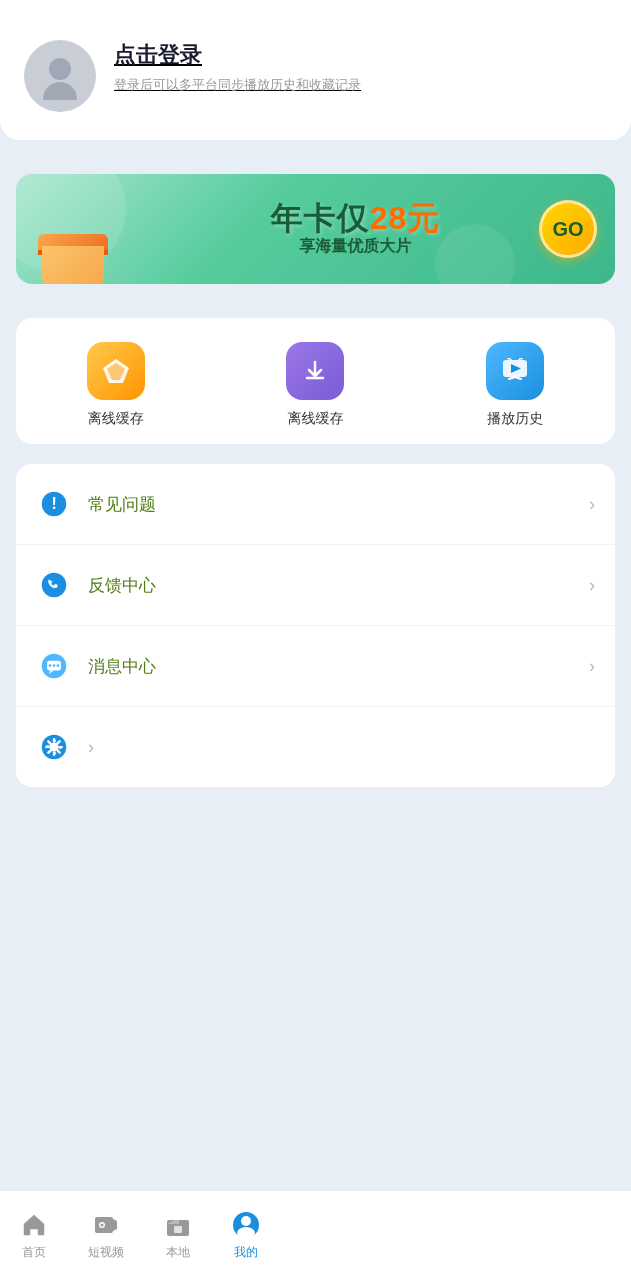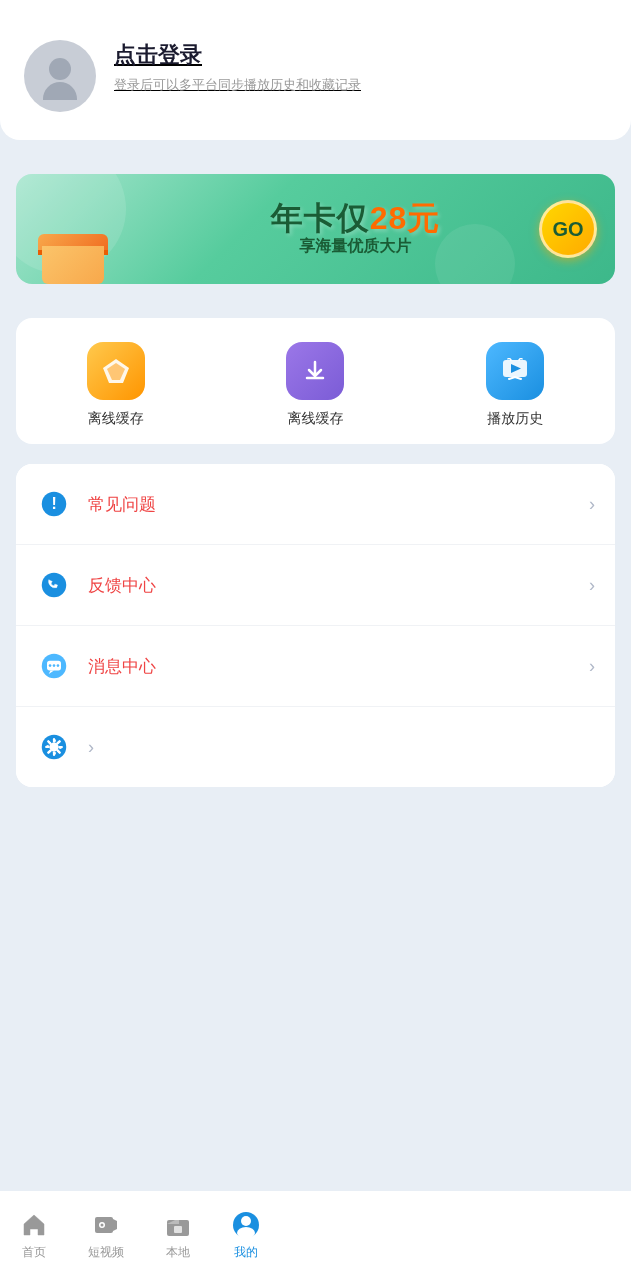--- a/index.html
+++ b/index.html
@@ -264,21 +264,21 @@
       margin-right: 16px;
       flex-shrink: 0;
     }
     .menu-icon-svg {
       width: 28px;
       height: 28px;
     }
     .menu-text {
       flex: 1;
       font-size: 17px;
-      color: #ef4444;
+      color: #4d7c0f;
       font-weight: 500;
     }
     .menu-arrow {
       color: #b0b8c8;
       font-size: 18px;
     }
 
     
     .bottom-nav {
       position: fixed;

